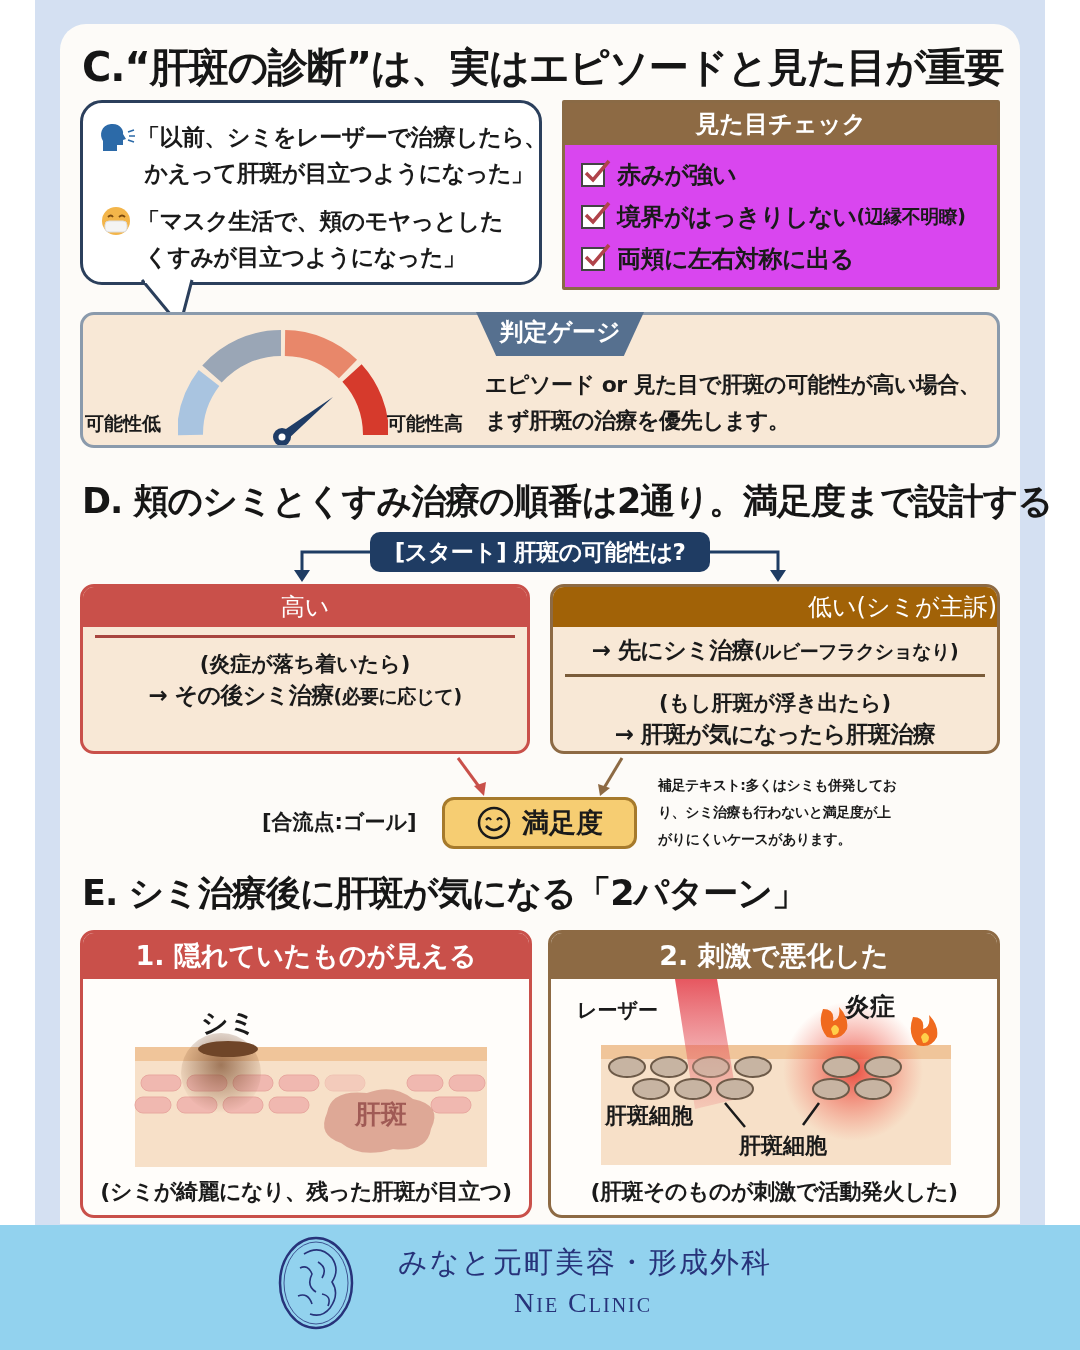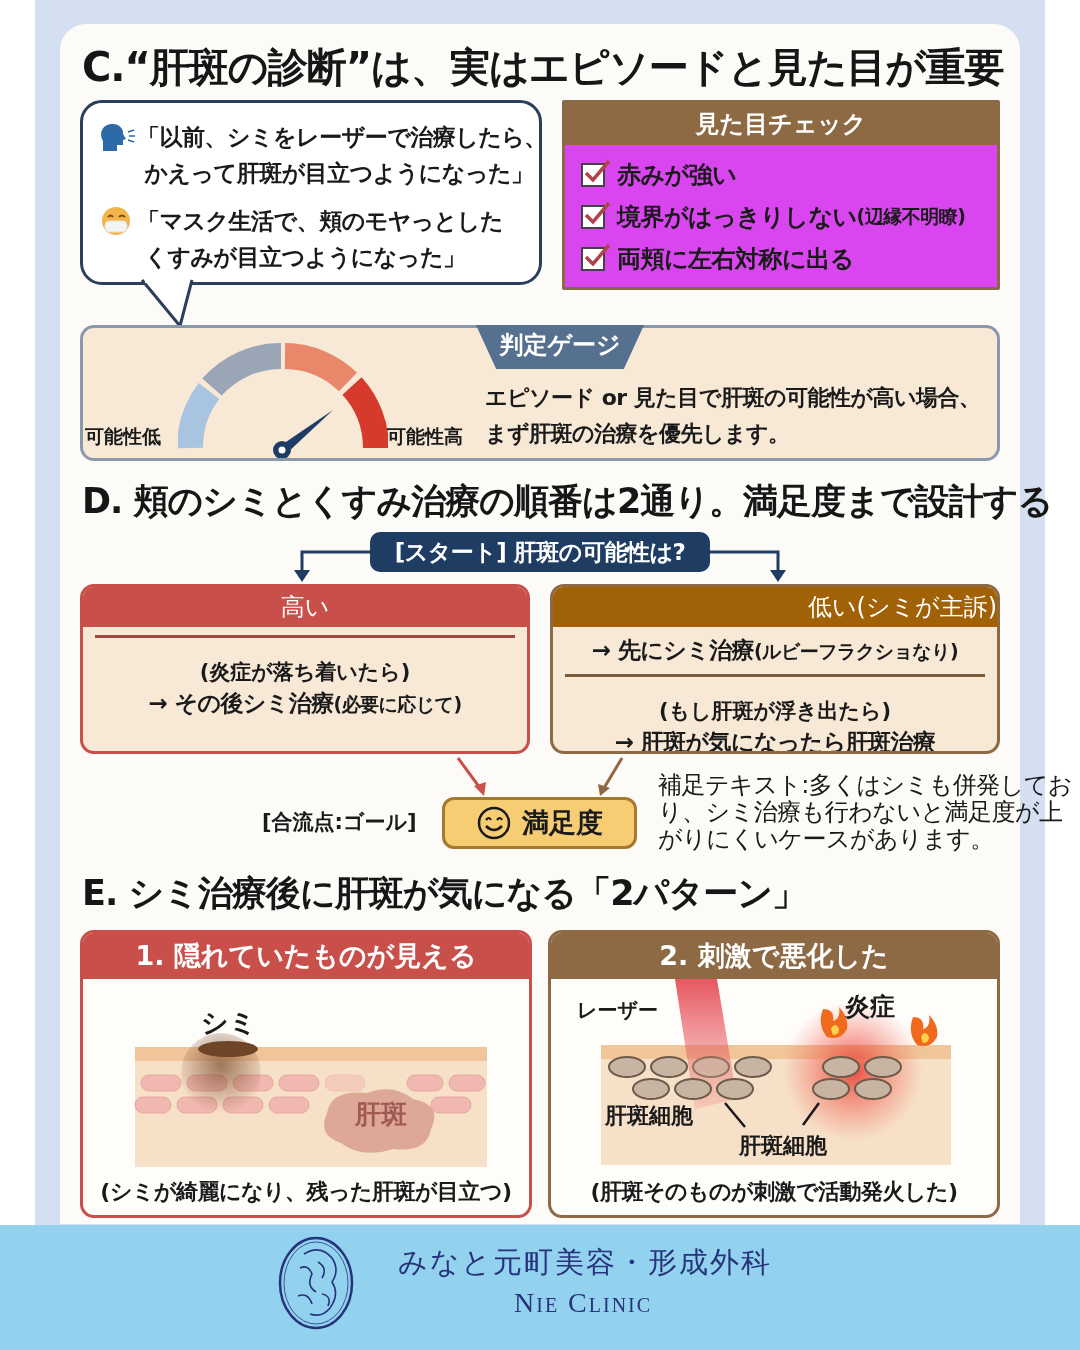--- a/index.html
+++ b/index.html
@@ -39,21 +39,21 @@
     height: 42px; background: #8d6a44; color: #fff; text-align: center;
     font-size: 24px; font-weight: bold; line-height: 42px;
   }
   .check-item { position: absolute; left: 16px; display: flex; align-items: center; font-size: 24px; font-weight: bold; letter-spacing: -0.5px; }
   .check-item small { font-size: 19px; }
   .cbox { width: 24px; height: 24px; border: 2.5px solid #444; margin-right: 12px; position: relative; background: #fff; }
   .cbox svg { position: absolute; left: -1px; top: -8px; }
   
   .gauge-panel {
     position: absolute; left: 80px; top: 312px; width: 920px; height: 136px;
-    border: 3px solid #8a9aac; border-radius: 14px; background: #f8e8d6; margin-top: 13px;
+    border: 3px solid #8a9aac; border-radius: 14px; background: #f8e8d6;
   }
   .gauge-tab {
     position: absolute; left: 393px; top: -3px; width: 168px; height: 44px;
     background: #56708f; color: #fff; font-weight: bold; font-size: 24px;
     text-align: center; line-height: 40px;
     clip-path: polygon(0 0, 100% 0, 88% 100%, 12% 100%);
     border-radius: 0 0 10px 10px;
   }
   .gauge-lbl { position: absolute; font-size: 19px; font-weight: bold; }
   .gauge-text { position: absolute; left: 402px; top: 52px; font-size: 22px; font-weight: bold; line-height: 36px; white-space: pre; letter-spacing: -0.5px; }
@@ -64,30 +64,30 @@
     text-align: center; line-height: 40px; letter-spacing: -0.5px;
   }
   .branch {
     position: absolute; top: 584px; height: 170px; border-radius: 14px; overflow: hidden;
     background: #f8e8d6; border: 3px solid;
   }
   .branch-head { height: 40px; color: #fff; text-align: center; font-size: 24px; font-weight: normal; line-height: 40px; }
   .branch-line1 { text-align: center; font-size: 23px; font-weight: bold; margin-top: 8px; letter-spacing: -0.6px; white-space: nowrap; }
   .branch-line1 small { font-size: 19px; }
   .branch-rule { height: 3px; margin: 8px 12px 0; }
-  .branch-sub { text-align: center; font-size: 21px; font-weight: bold; margin-top: 20px; }
+  .branch-sub { text-align: center; font-size: 21px; font-weight: bold; margin-top: 12px; }
   .branch-line2 { text-align: center; font-size: 23px; font-weight: bold; margin-top: 2px; letter-spacing: -0.6px; white-space: nowrap; }
   .branch-line2 small { font-size: 19px; }
   .goal {
     position: absolute; left: 442px; top: 797px; width: 195px; height: 52px;
     background: #f6cd72; border: 3px solid #a67a2c; border-radius: 12px;
     display: flex; align-items: center; justify-content: center; font-size: 27px; font-weight: bold;
   }
   .goal-label { position: absolute; left: 262px; top: 808px; font-size: 21px; font-weight: bold; }
-  .note { position: absolute; left: 658px; top: 772px; font-size: 24px; font-weight: normal; line-height: 27px; white-space: pre; letter-spacing: -0.5px; }
+  .note { position: absolute; left: 658px; top: 772px; font-size: 14px; font-weight: bold; line-height: 27px; white-space: pre; letter-spacing: -0.5px; }
   
   .pcard {
     position: absolute; top: 930px; height: 288px; border-radius: 14px; overflow: hidden;
     background: #fffdfa; border: 3px solid;
   }
   .pcard-head { height: 46px; color: #fff; text-align: center; font-size: 27px; font-weight: bold; line-height: 46px; }
   .pcard-cap { position: absolute; left: 0; right: 0; bottom: 8px; text-align: center; font-size: 22px; font-weight: bold; letter-spacing: -0.5px; }
   
   .footer {
     position: absolute; left: 0; top: 1225px; width: 1080px; height: 125px;

